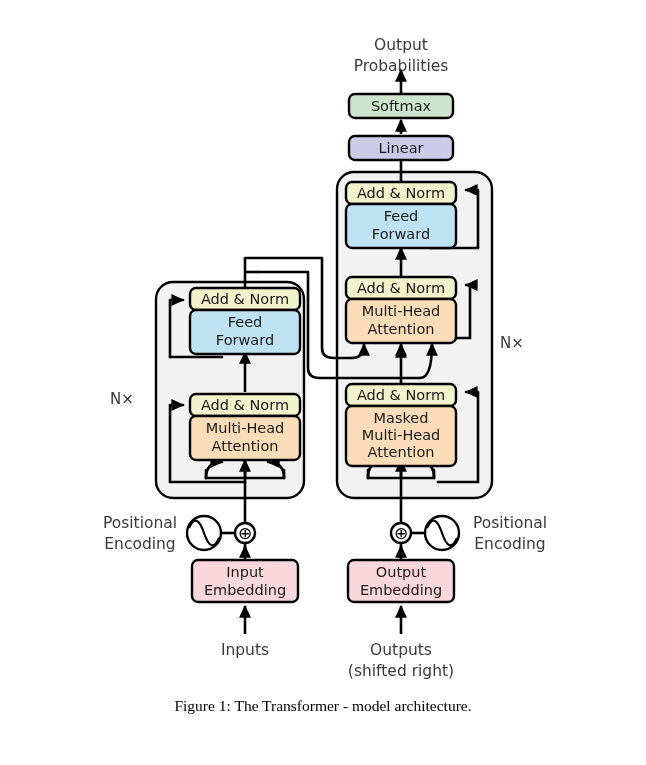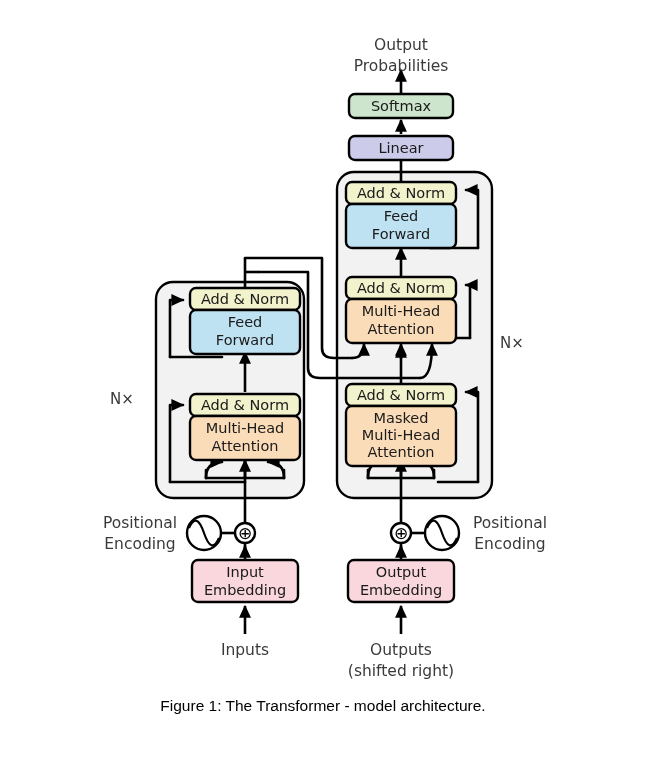--- a/index.html
+++ b/index.html
@@ -15,21 +15,21 @@
   .wave{stroke:#000;stroke-width:2.2;fill:none;}
   .blabel{font-family:"DejaVu Sans","Liberation Sans",sans-serif;
           font-size:14.5px;fill:#1a1a1a;text-anchor:middle;}
   .olabel{font-family:"DejaVu Sans","Liberation Sans",sans-serif;
           font-size:15.5px;fill:#3a3a3a;text-anchor:middle;}
   .nx{font-family:"DejaVu Sans","Liberation Sans",sans-serif;
       font-size:15px;fill:#3a3a3a;text-anchor:middle;}
   .plus{font-family:"DejaVu Sans","Liberation Sans",sans-serif;
         font-size:17px;fill:#000;text-anchor:middle;}
   .caption{position:absolute;left:0;top:697px;width:646px;text-align:center;
-           font-family:Liberation Sans, sans-serif;
+           font-family:Liberation Serif, serif;
            font-size:15.5px;color:#000;}
 </style>
 </head>
 <body>
 
 <div id="fig">
 <svg width="646" height="765" viewBox="0 0 646 765">
 
   <defs>
     <marker id="ah" viewBox="0 0 10 10" refX="8.6" refY="5" markerWidth="5.2" markerHeight="5.2" orient="auto-start-reverse">

